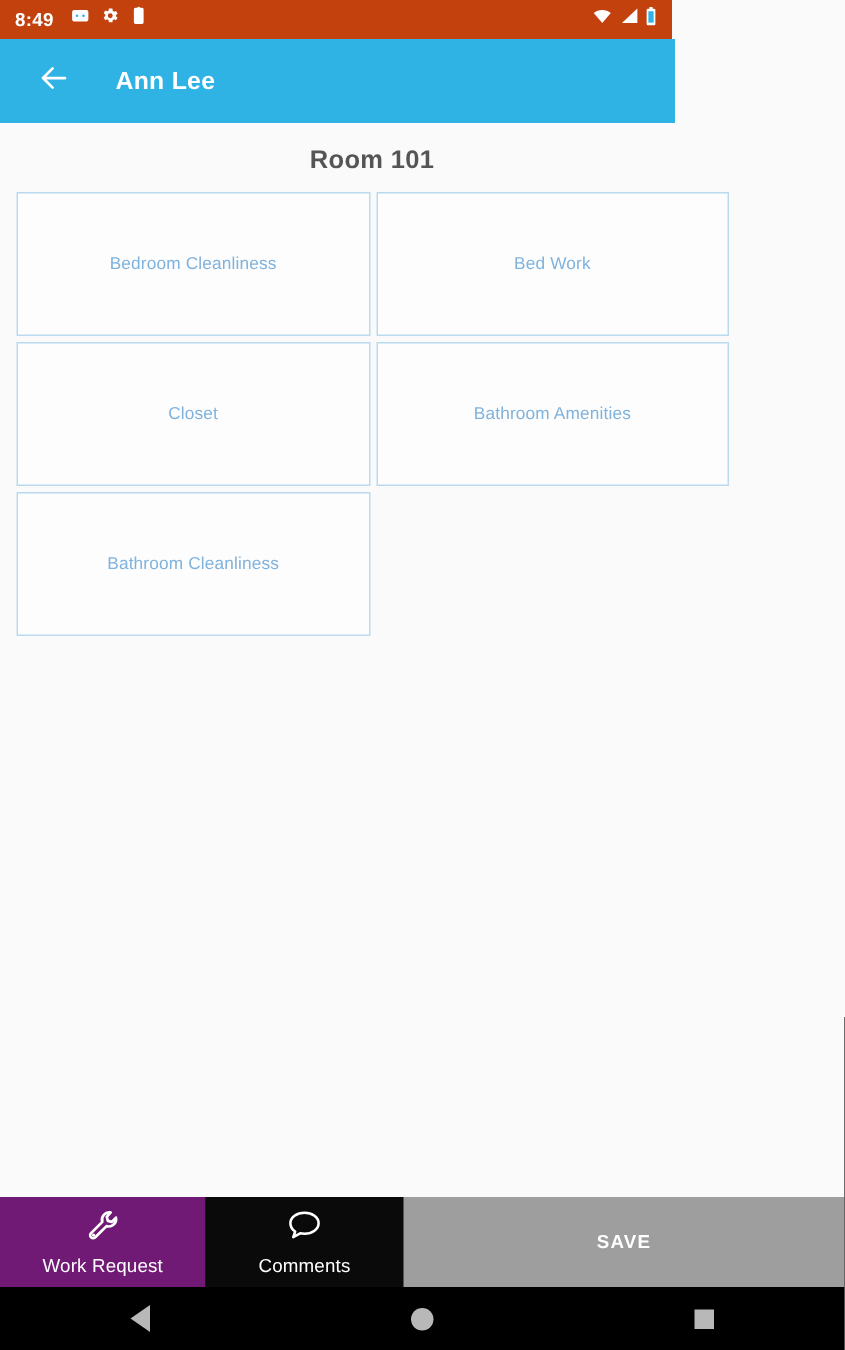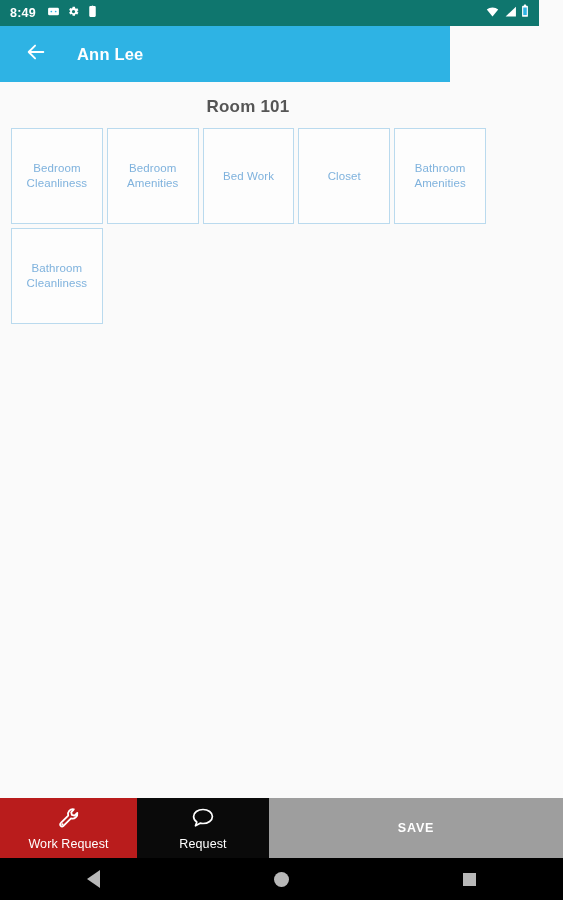--- a/index.html
+++ b/index.html
@@ -6,22 +6,22 @@
   html, body {
     width:563px; height:900px;
     background:#000;
     font-family:"Liberation Sans", sans-serif;
     overflow:hidden;
   }
   #app { position:relative; width:563px; height:900px; background:#fafafa; }
 
   
   .statusbar {
-    position:absolute; top:0; left:0; width:539px; height:26px;
-    background:#0f766e; color:#fff;
+    position:absolute; top:0; left:0; width:448px; height:26px;
+    background:#c2410c; color:#fff;
     display:flex; align-items:center; padding:0 10px;
   }
   .sb-time { font-size:12.5px; font-weight:bold; letter-spacing:.2px; }
   .sb-left-icons { display:flex; align-items:center; gap:7px; margin-left:11px; }
   .sb-spacer { flex:1; }
   .sb-right-icons { display:flex; align-items:center; gap:4px; }
   .sb-ic { display:block; }
 
   
   .appbar {
@@ -43,21 +43,21 @@
     position:absolute; top:82px; left:0; width:496px; bottom:102px;
     background:#fafafa; overflow:hidden;
   }
   .page-title {
     text-align:center; color:#555555;
     font-size:17px; font-weight:bold;
     margin-top:15px; letter-spacing:.2px;
   }
   .grid {
     display:grid;
-    grid-template-columns:repeat(5, 1fr);
+    grid-template-columns:repeat(2, 1fr);
     gap:4px;
     padding:11px 10px 0 11px;
   }
   .card {
     background:#fdfdfd;
     border:1px solid #badaee;
     height:96px;
     display:flex; align-items:center; justify-content:center;
     text-align:center;
     cursor:pointer;
@@ -70,21 +70,21 @@
   
   .bottombar {
     position:absolute; left:0; bottom:42px; width:563px; height:60px;
     display:flex; background:#0a0a0a;
   }
   .bb-item {
     display:flex; flex-direction:column;
     align-items:center; justify-content:center;
     gap:3px; cursor:pointer; color:#ffffff;
   }
-  .bb-work { width:137px; background:#b91c1c; }
+  .bb-work { width:137px; background:#701a75; }
   .bb-comments { width:132px; background:#0a0a0a; }
   .bb-photo { width:126px; background:#0a0a0a; }
   .bb-save {
     flex:1; background:#9e9e9e;
     display:flex; align-items:center; justify-content:center;
     cursor:pointer;
     text-align:right;
   }
   .bb-label { font-size:12.5px; letter-spacing:.1px; }
   .bb-save-label { color:#ffffff; font-size:12.5px; font-weight:bold; letter-spacing:.8px; }
@@ -159,23 +159,20 @@
   </div>
 
   <div class="content">
     <div class="page-title">Room 101</div>
 
     <div class="grid">
       <div class="card">
         <span class="card-label">Bedroom Cleanliness</span>
       </div>
       <div class="card">
-        <span class="card-label">Bedroom Amenities</span>
-      </div>
-      <div class="card">
         <span class="card-label">Bed Work</span>
       </div>
       <div class="card">
         <span class="card-label">Closet</span>
       </div>
       <div class="card">
         <span class="card-label">Bathroom Amenities</span>
       </div>
       <div class="card">
         <span class="card-label">Bathroom Cleanliness</span>
@@ -194,21 +191,21 @@
       </span>
       <span class="bb-label">Work Request</span>
     </div>
 
     <div class="bb-item bb-comments">
       <span>
         <svg width="26" height="24" viewBox="0 0 26 24">
           <path fill="none" stroke="#fff" stroke-width="1.7" stroke-linejoin="round" d="M13 3.5c5.2 0 9.4 3.1 9.4 7s-4.2 7-9.4 7c-1 0-2-.1-2.9-.3l-4.6 2.6 1.3-3.8C4.6 14.6 3.6 12.7 3.6 10.5c0-3.9 4.2-7 9.4-7z"></path>
         </svg>
       </span>
-      <span class="bb-label">Request</span>
+      <span class="bb-label">Comments</span>
     </div>
 
 
     <div class="bb-save">
       <span class="bb-save-label">SAVE</span>
     </div>
   </div>
 
   <div class="navbar">
     <div class="nav-btn">

